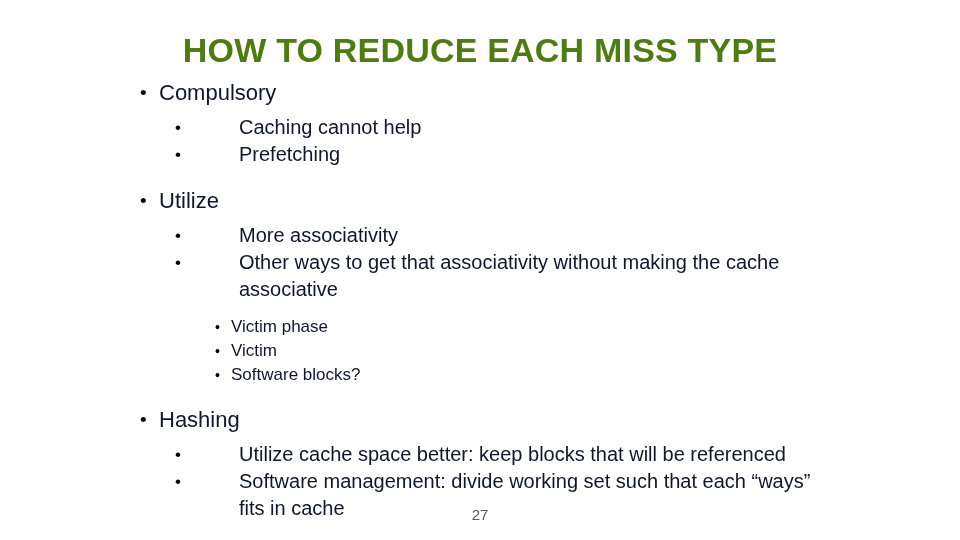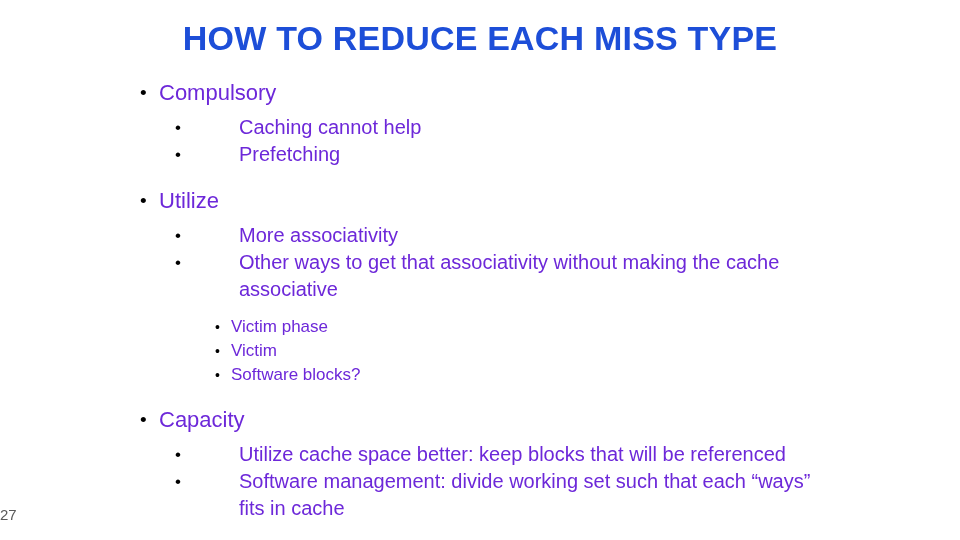--- a/index.html
+++ b/index.html
@@ -20,29 +20,29 @@
     position: relative;
     width: 960px;
     height: 540px;
     background: #ffffff;
   }
 
   
   .slide-title {
     position: absolute;
     left: 0;
-    top: 18px;
+    top: 30px;
     width: 960px;
     text-align: center;
     font-family: "Liberation Sans", sans-serif;
     font-weight: bold;
     font-size: 34px;
     line-height: 40px;
     letter-spacing: 0.2px;
-    color: #1d4ed8;
+    color: #4d7c0f;
     white-space: nowrap;
   }
 
   
   .body-area {
     position: absolute;
     left: 140px;
     top: 78px;
     width: 690px;
   }
@@ -54,21 +54,21 @@
   }
 
   .bullet-mark {
     flex: 0 0 auto;
     text-align: left;
     color: #000000;
   }
 
   .bullet-text {
     flex: 1 1 auto;
-    color: #6d28d9;
+    color: #0f172a;
   }
 
   
   .lvl1 {
     font-size: 22px;
     line-height: 30px;
     margin-top: 0;
   }
   .lvl1 .bullet-mark {
     width: 19px;
@@ -119,20 +119,21 @@
   .sub-block-3 {
     margin-top: 12px;
   }
 
   
   .page-number {
     position: absolute;
     left: 0;
     top: 505px;
     width: 960px;
+    text-align: center;
     font-size: 15px;
     line-height: 20px;
     color: #5a5a5a;
   }
 </style>
 </head>
 <body>
 
 <div class="slide">
 
@@ -182,21 +183,21 @@
         </div>
         <div class="bullet-row lvl3">
           <span class="bullet-mark">•</span>
           <span class="bullet-text">Software blocks?</span>
         </div>
       </div>
     </div>
 
     <div class="bullet-row lvl1 group-gap">
       <span class="bullet-mark">•</span>
-      <span class="bullet-text">Capacity</span>
+      <span class="bullet-text">Hashing</span>
     </div>
 
     <div class="sub-block">
       <div class="bullet-row lvl2">
         <span class="bullet-mark">•</span>
         <span class="bullet-text">Utilize cache space better: keep blocks that will be referenced</span>
       </div>
       <div class="bullet-row lvl2">
         <span class="bullet-mark">•</span>
         <span class="bullet-text">Software management: divide working set such that each “ways” fits in cache</span>

